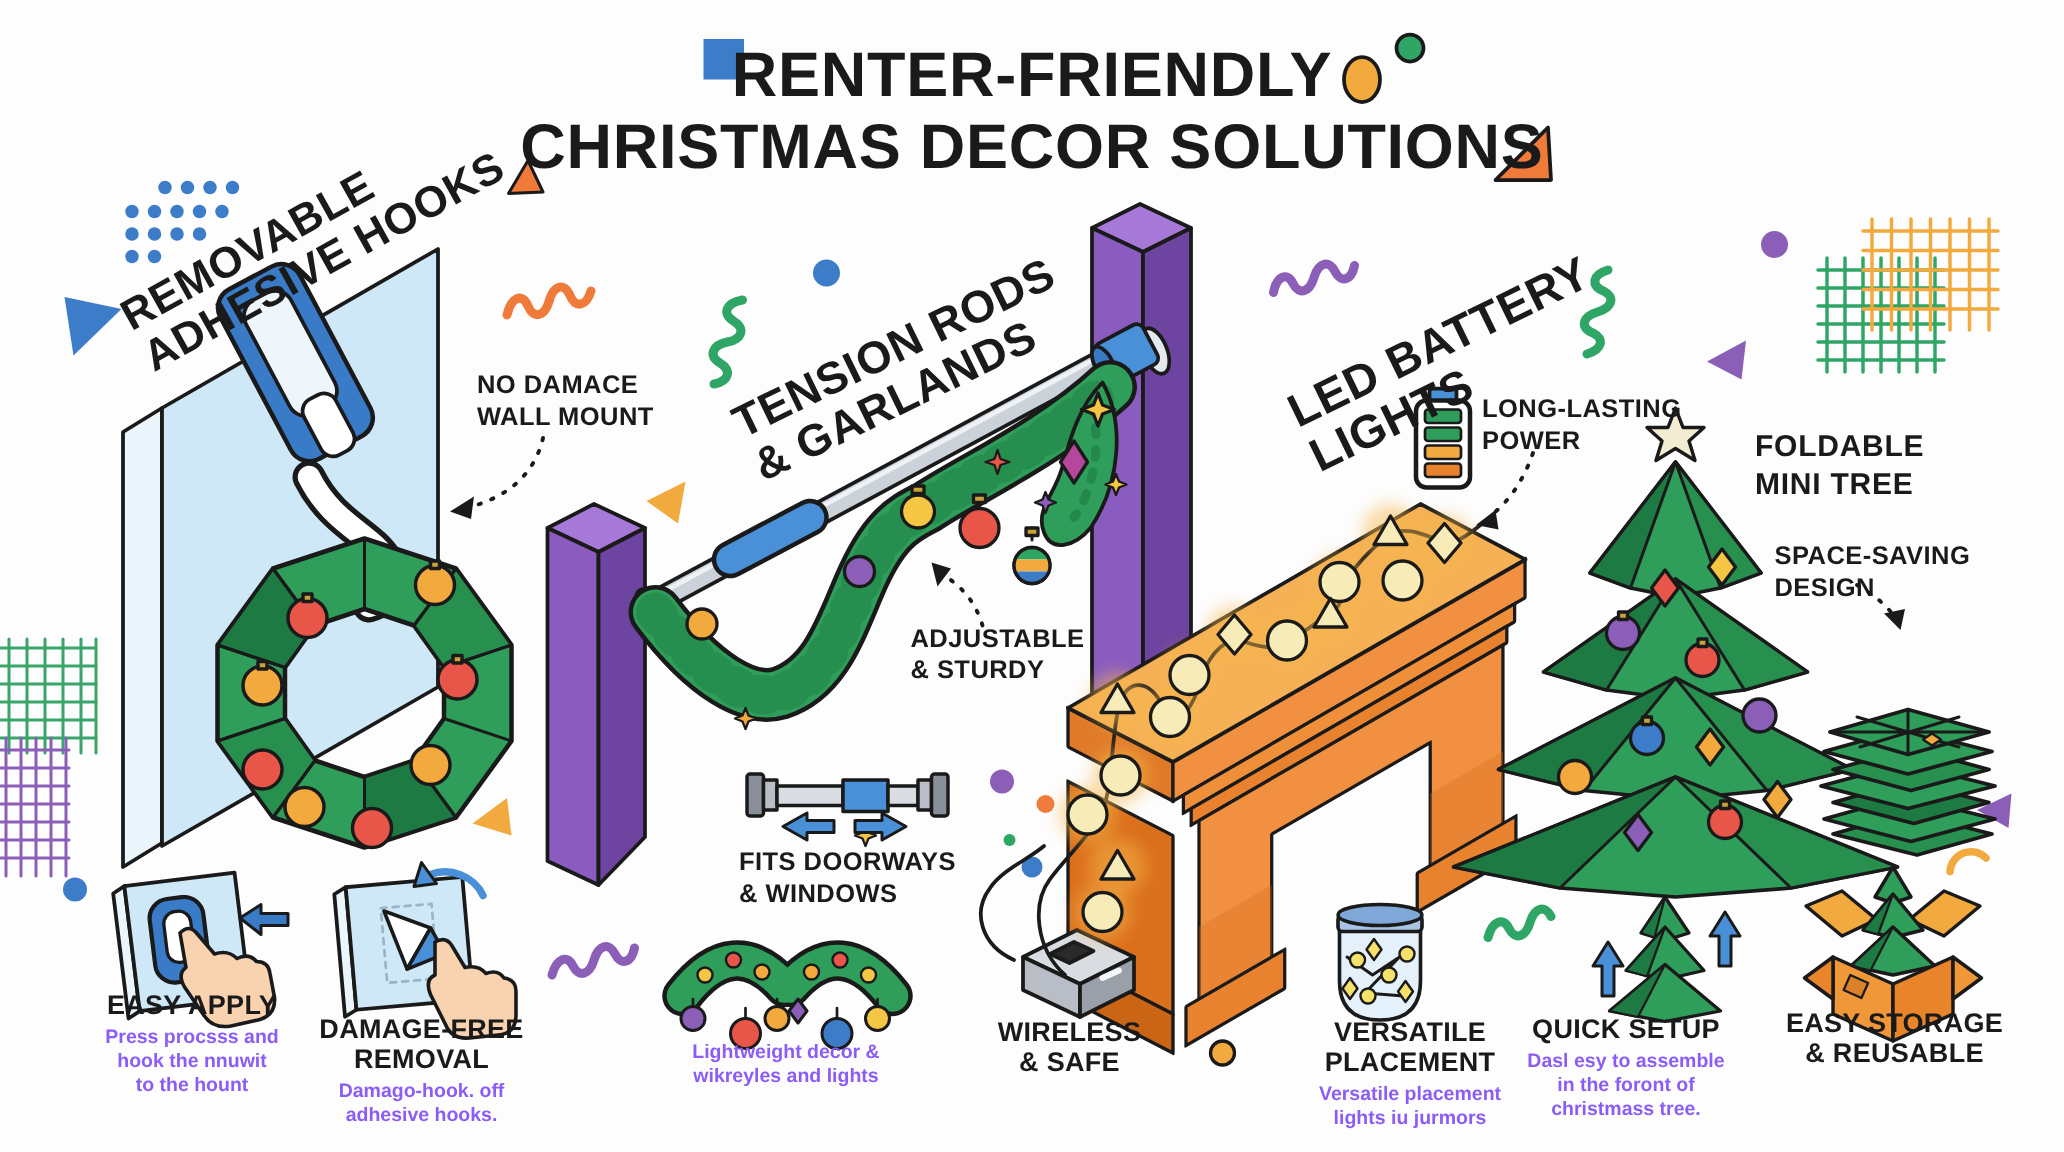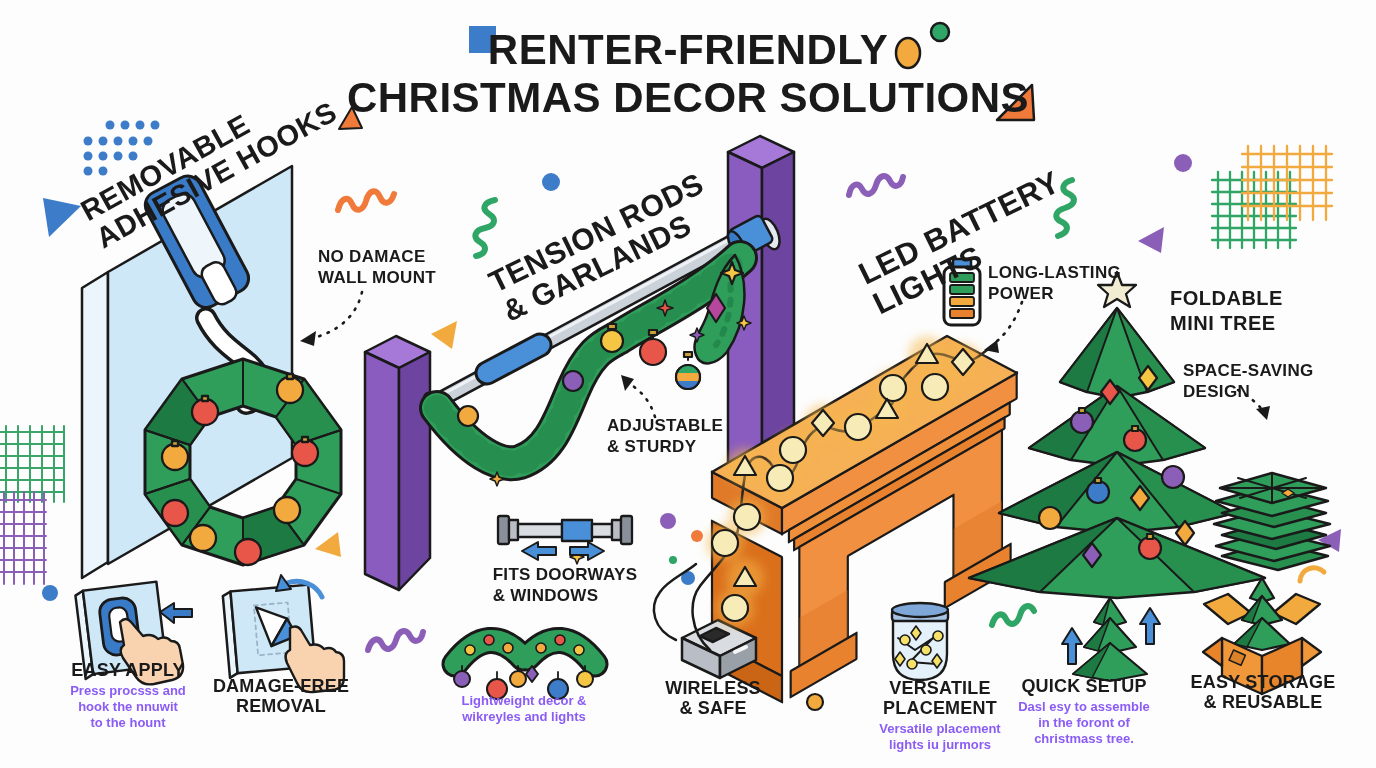--- a/index.html
+++ b/index.html
@@ -475,20 +475,22 @@
 
   <div class="abs feature" style="left:128px;top:660px;width:170px;">
     <div class="lbl pre">EASY APPLY</div>
     <div class="dsc pre">Press procsss and
 hook the nnuwit
 to the hount</div>
   </div>
   <div class="abs feature" style="left:281px;top:676px;width:180px;">
     <div class="lbl pre">DAMAGE-FREE
 REMOVAL</div>
+    <div class="dsc pre">Damago-hook. off
+adhesive hooks.</div>
   </div>
   <div class="abs feature" style="left:524px;top:690px;width:220px;">
     <div class="dsc pre">Lightweight decor &amp;
 wikreyles and lights</div>
   </div>
   <div class="abs feature" style="left:713px;top:678px;width:140px;">
     <div class="lbl pre">WIRELESS
 &amp; SAFE</div>
     <div class="dsc pre"></div>
   </div>

